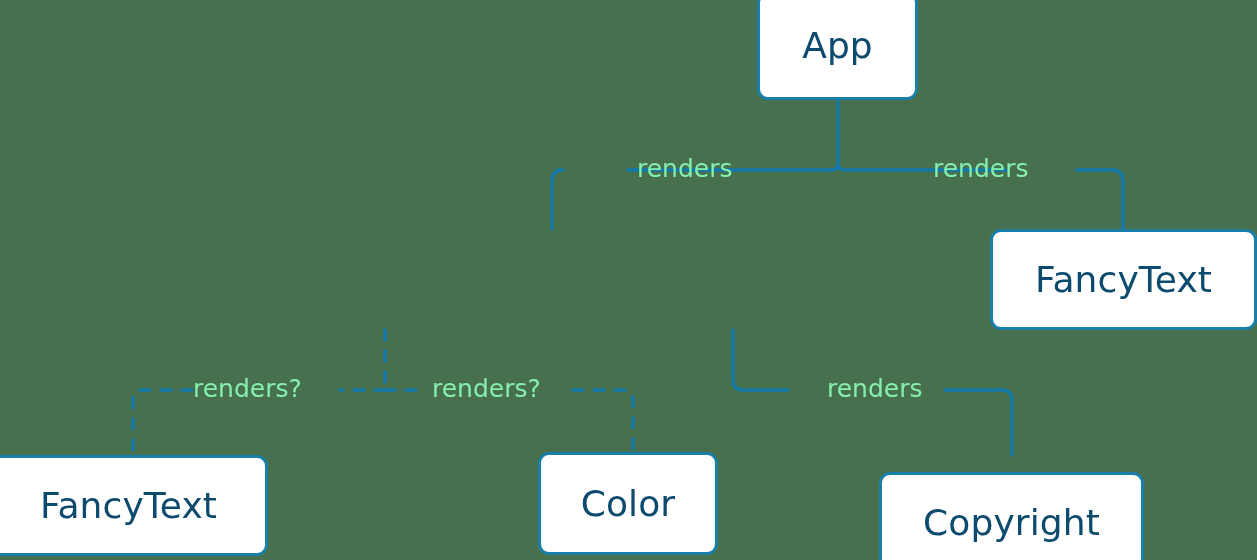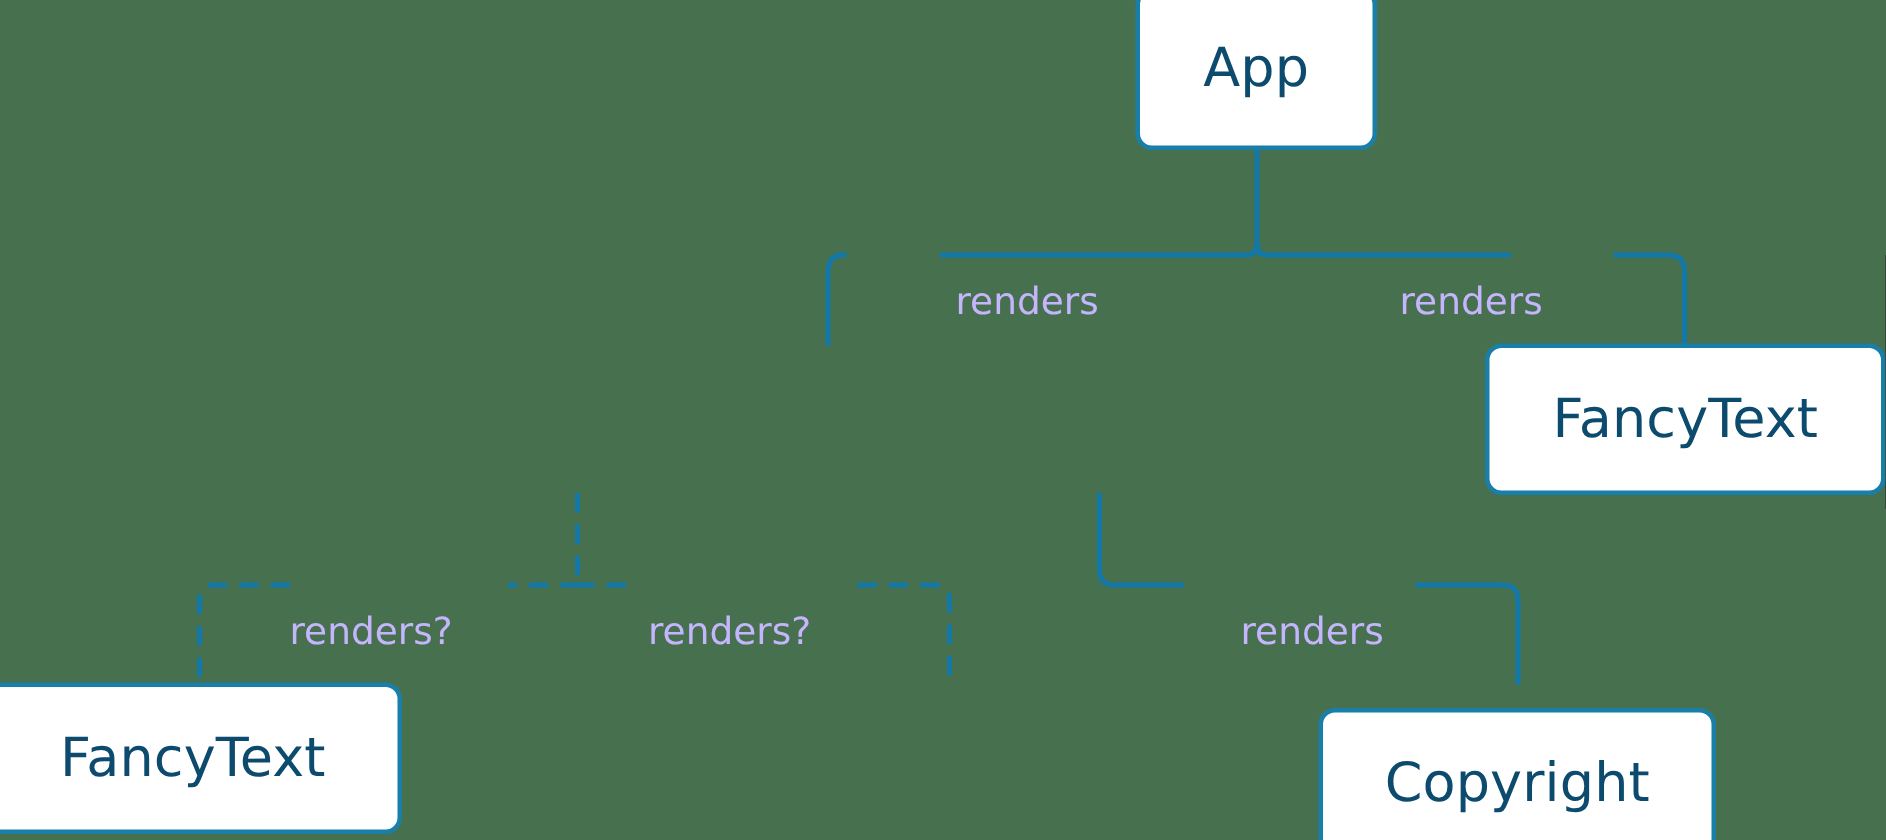--- a/index.html
+++ b/index.html
@@ -36,28 +36,27 @@
     color: #0c4a6e;
     font-family: "DejaVu Sans", "Liberation Sans", sans-serif;
     font-size: 34px;
     font-weight: 400;
     letter-spacing: 0.1px;
     white-space: nowrap;
     line-height: 1;
   }
   .edge-label {
     position: absolute;
-    color: #c4b5fd;
+    color: #86efac;
     font-family: "DejaVu Sans", "Liberation Sans", sans-serif;
     font-size: 25px;
     font-weight: 500;
     white-space: nowrap;
     z-index: 6;
     line-height: 1;
-    margin-top: 32px;
   }
   #node-app { left: 757px; top: -8px; width: 161px; height: 108px; }
   #node-app .node-label { font-size: 36px; }
   #node-inspiration { left: 334px; top: 229px; width: 462px; height: 101px; }
   #node-inspiration .node-label { font-size: 36px; }
   #node-fancytext-right { left: 990px; top: 229px; width: 267px; height: 101px; }
   #node-fancytext-right .node-label { font-size: 36px; }
   #node-fancytext-bottom { left: -11px; top: 455px; width: 279px; height: 101px; }
   #node-fancytext-bottom .node-label { font-size: 36px; }
   #node-color { left: 538px; top: 452px; width: 180px; height: 103px; }
@@ -103,20 +102,23 @@
 
 
   <div class="node" id="node-fancytext-right">
     <span class="node-label">FancyText</span>
   </div>
 
   <div class="node" id="node-fancytext-bottom">
     <span class="node-label">FancyText</span>
   </div>
 
+  <div class="node" id="node-color">
+    <span class="node-label">Color</span>
+  </div>
 
   <div class="node" id="node-copyright">
     <span class="node-label">Copyright</span>
   </div>
 
   <div class="edge-label" style="left:637px; top:156px;">renders</div>
 
   <div class="edge-label" style="left:933px; top:156px;">renders</div>
 
   <div class="edge-label" style="left:193px; top:376px;">renders?</div>

